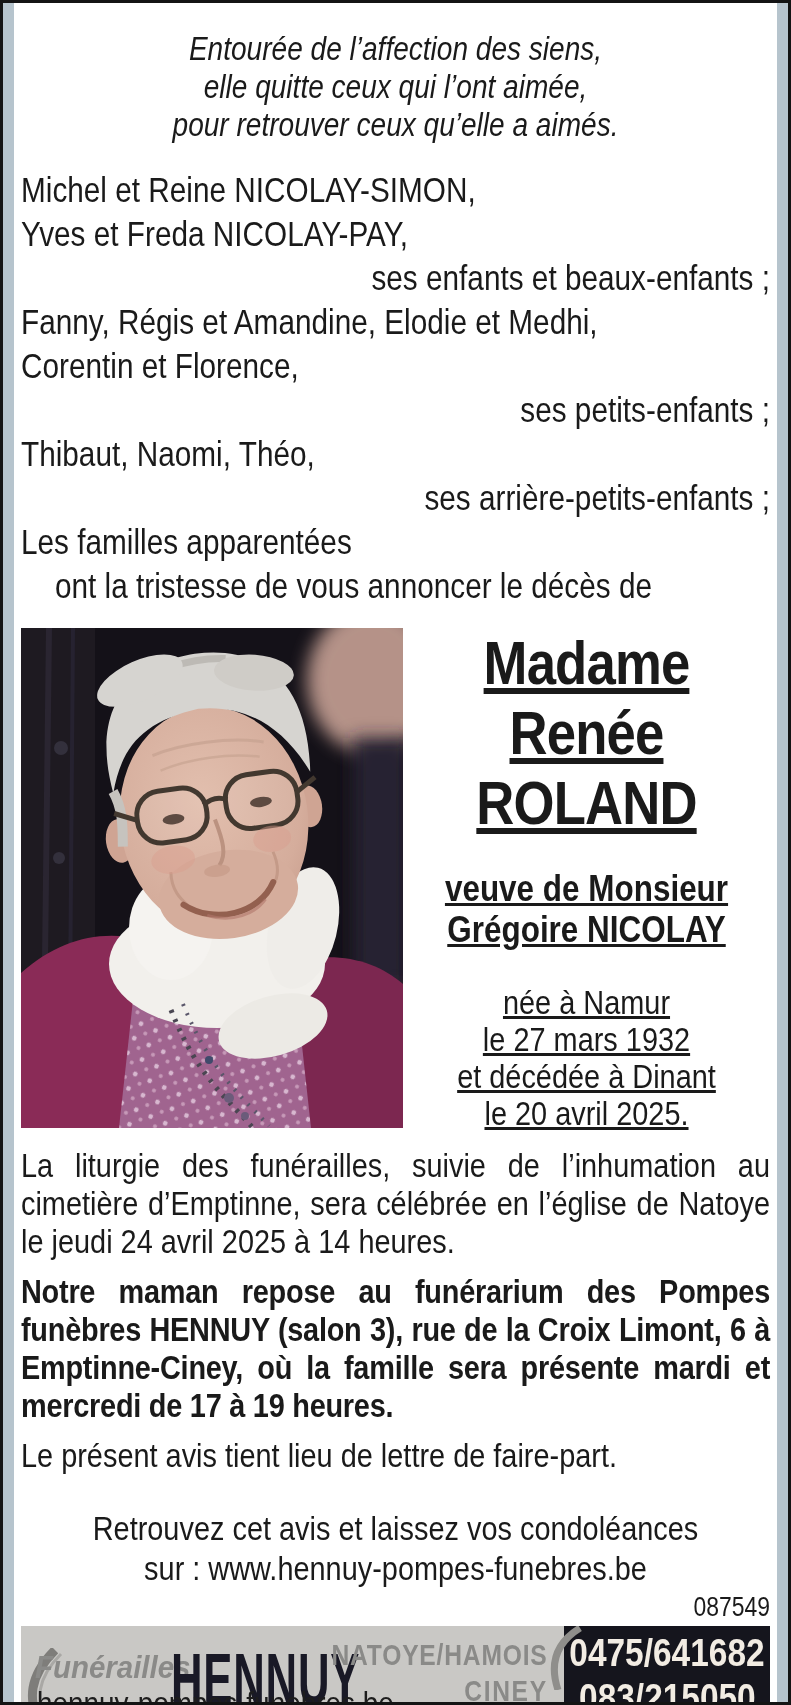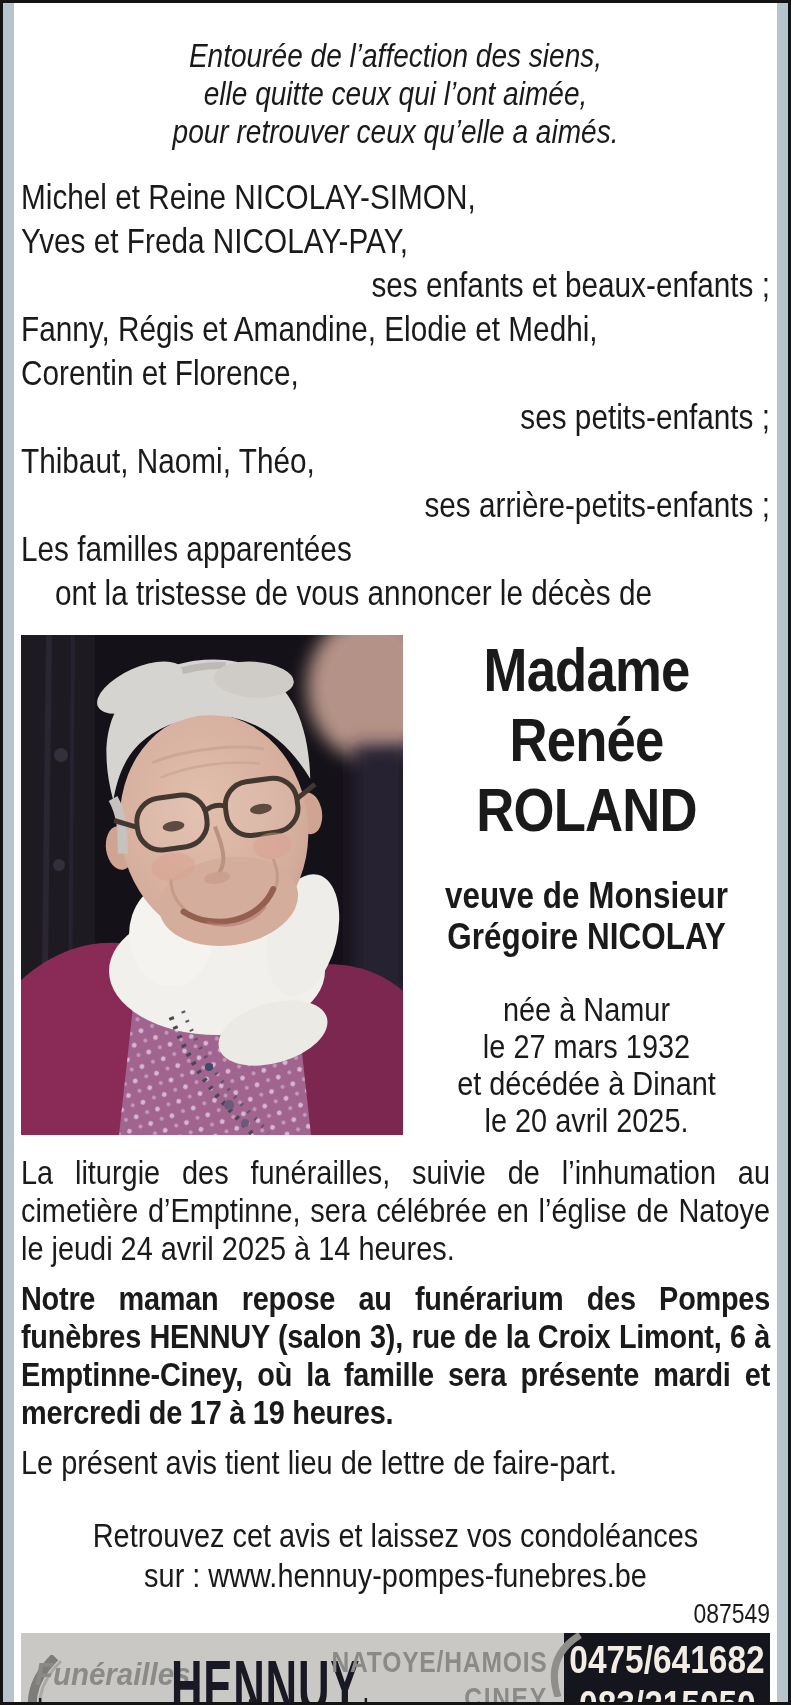--- a/index.html
+++ b/index.html
@@ -1,32 +1,32 @@
 <!DOCTYPE html>
 <html lang="fr"><head>
 <meta charset="utf-8">
 <style>
   html,body { margin:0; padding:0; background:#ffffff; }
   body { width:791px; height:1705px; font-family:"Liberation Sans","DejaVu Sans",sans-serif; color:#1a1a1a; }
   .frame { position:relative; width:791px; height:1705px; box-sizing:border-box;
            border:3px solid #141414; background:#ffffff; overflow:hidden; }
   .strip { position:absolute; top:0; bottom:0; width:11px; background:#b6c4cd; z-index:1; }
   .strip.left { left:0; } .strip.right { right:0; }
-  .content { position:absolute; left:11px; right:11px; top:0; bottom:0; padding:32px 7px 0 7px; z-index:2; }
+  .content { position:absolute; left:11px; right:11px; top:0; bottom:0; padding:25px 7px 0 7px; z-index:2; }
 
   
   .cx { transform:scaleX(0.85); transform-origin:0 0; width:117.65%; }
 
   .epitaph { margin-top:2px; text-align:center; font-style:italic; font-size:33px; line-height:38px; }
   .family { margin-top:24px; font-size:35px; line-height:44px; }
   .fam-line { white-space:nowrap; }
   .fam-right { text-align:right; }
   .fam-indent { padding-left:40px; }
 
-  .main-row { display:flex; margin-top:20px; }
+  .main-row { display:flex; margin-top:20px;text-decoration:underline; }
   .photo-wrap { flex:none; width:382px; height:500px; }
   .photo-wrap svg { display:block; width:100%; height:100%; }
   .right-col { flex:1; min-width:0; padding-top:0; }
   .name { font-size:62px; line-height:70px; font-weight:700; text-align:center; letter-spacing:-1px; }
   .widow { margin-top:30px; font-size:37px; line-height:41px; font-weight:700; text-align:center; }
   .dates { margin-top:34px; font-size:34px; line-height:37px; text-align:center; }
 
   .para { font-size:34px; line-height:38px; text-align:justify; margin:14px 0 0 0; }
   .para.bold { font-weight:700; margin-top:12px; letter-spacing:-0.3px; }
   .fairepart { font-size:34px; line-height:38px; margin-top:12px; }

